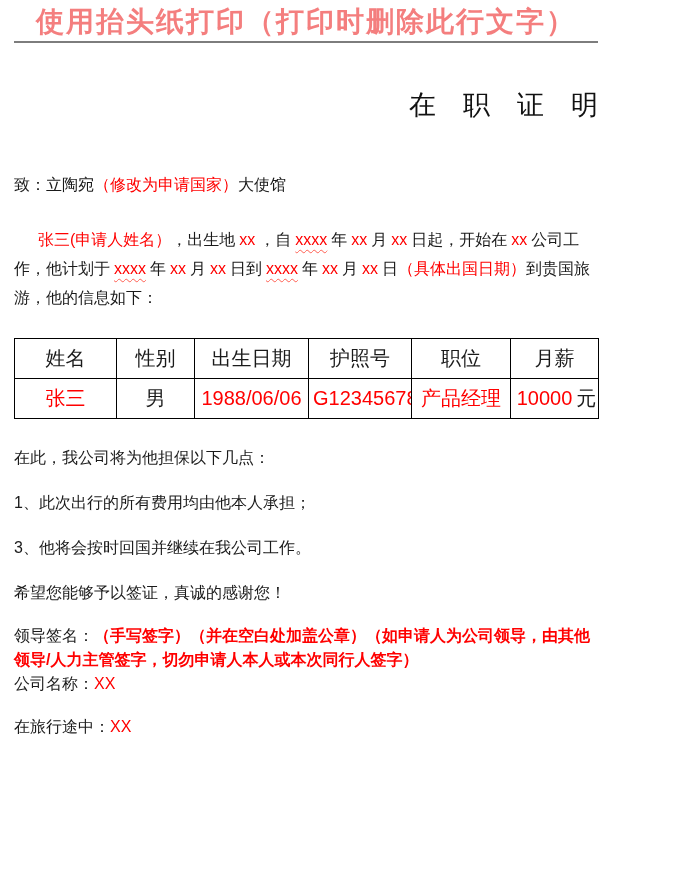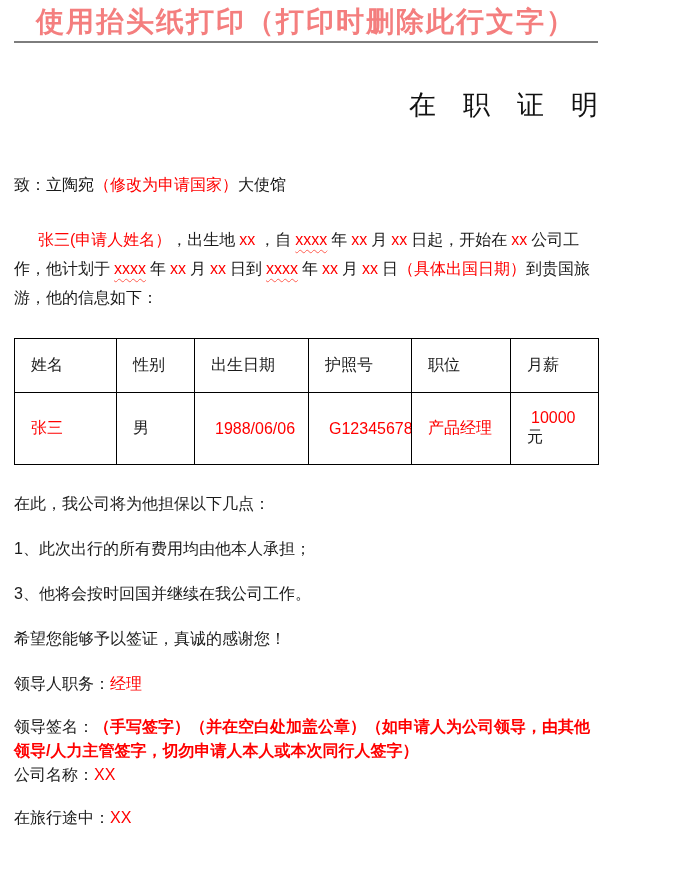--- a/index.html
+++ b/index.html
@@ -53,25 +53,25 @@
 
   table {
     border-collapse: collapse;
     table-layout: fixed;
     width: 584px;
     margin-top: 26px;
   }
   th, td {
     border: 1px solid #000000;
     height: 40px;
-    text-align: left;
+    text-align: center;
     vertical-align: middle;
     font-weight: 400;
-    font-size: 16px;
-    padding: 16px;
+    font-size: 20px;
+    padding: 0;
     overflow: hidden;
   }
   .after-table { margin-top: 25px; }
 
   .red  { color: var(--red); }
   .bold { font-weight: 700; }
   .lat  { margin: 0 4px; }
   .wavy {
     text-decoration: underline;
     text-decoration-style: wavy;
@@ -126,23 +126,20 @@
         </tr>
     </tbody>
   </table>
 
   <p class="after-table">在此，我公司将为他担保以下几点：</p>
   <p>1、此次出行的所有费用均由他本人承担；</p>
   <p>3、他将会按时回国并继续在我公司工作。</p>
   <p>希望您能够予以签证，真诚的感谢您！</p>
 
 
-  <p>
-    <span>领导人职务：</span><span class="red">经理</span>
-  </p>
 
   <div class="sig-block">
     <p>
       <span>领导签名：</span><span class="red bold">（手写签字）（并在空白处加盖公章）（如申请人为公司领导，由其他领导/人力主管签字，切勿申请人本人或本次同行人签字）</span>
     </p>
     <p>
       <span>公司名称：</span><span class="red">XX</span>
     </p>
   </div>
 

